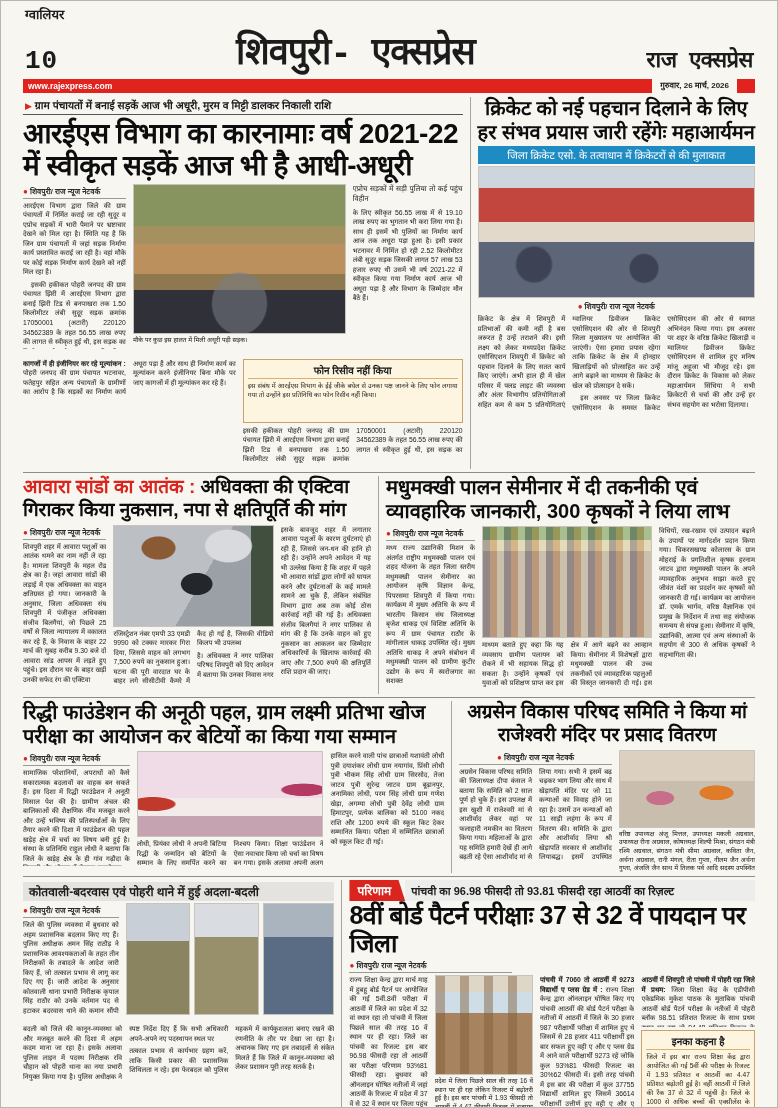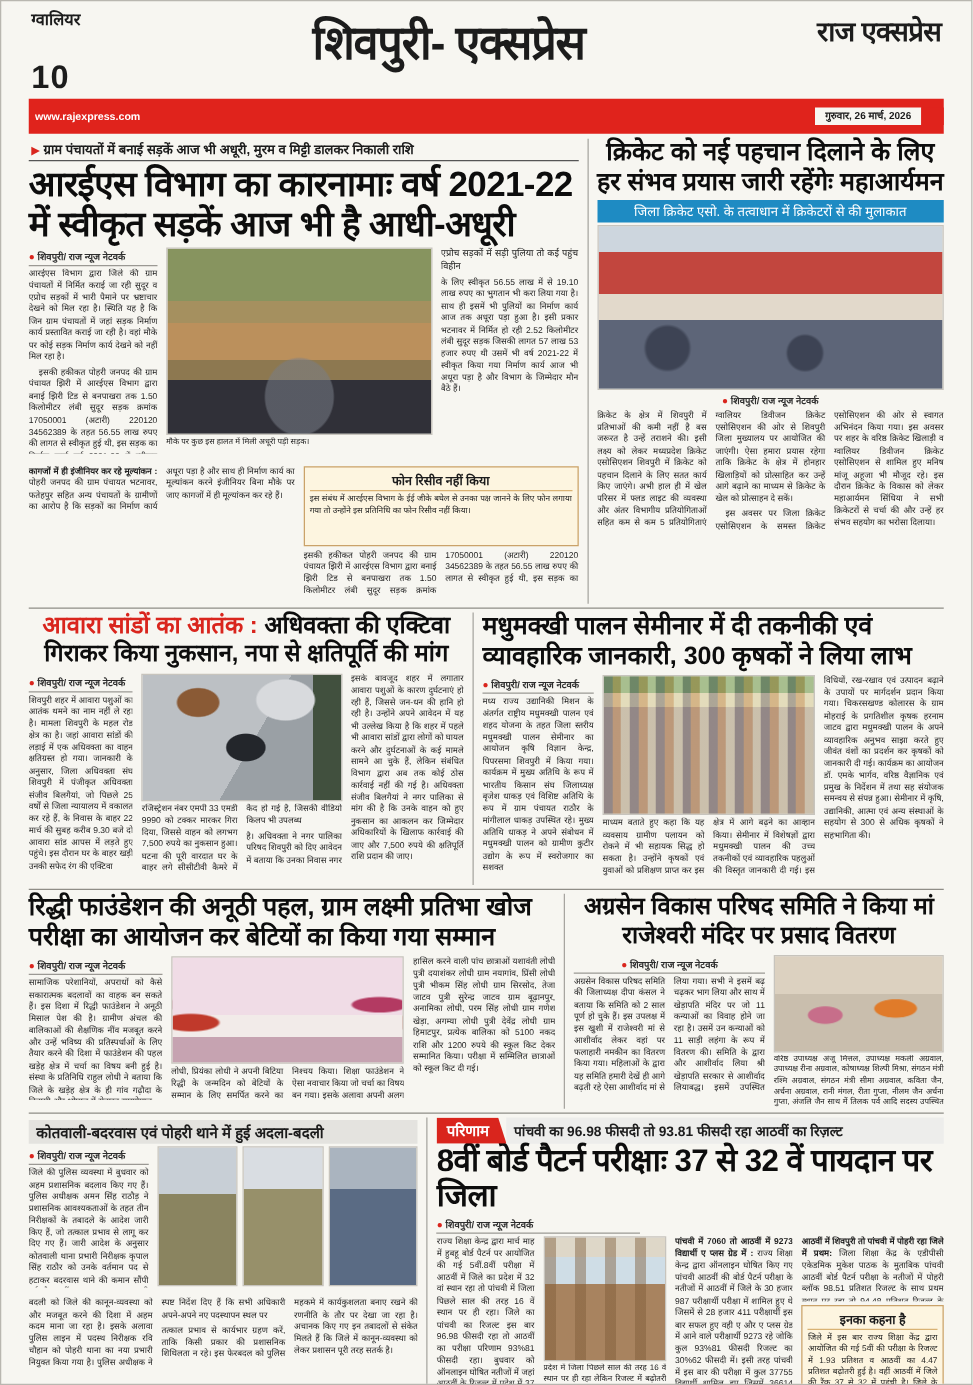--- a/index.html
+++ b/index.html
@@ -3,41 +3,41 @@
 <meta charset="utf-8">
 <style>
   html,body{margin:0;padding:0;background:#dedcd6;}
   *{box-sizing:border-box;}
   .page{
     width:778px;height:1108px;margin:0 auto;background:#f7f6f1;
     border:1px solid #b9b7b0;padding:6px 22px 4px;overflow:hidden;
     font-family:"Liberation Sans","DejaVu Sans",sans-serif;color:#1c1c1c;
   }
   
-  .masthead{display:flex;justify-content:space-between;padding:2px 2px 3px;}
+  .masthead{display:flex;align-items:flex-end;justify-content:space-between;padding:2px 2px 3px;font-family:Liberation Mono, monospace;}
   .mh-left{line-height:1;}
   .mh-city{font-size:13px;font-weight:bold;}
   .mh-page{font-size:26px;font-weight:800;letter-spacing:1px;margin-top:26px;}
   .mh-title{font-size:36px;font-weight:800;letter-spacing:-1px;transform:scaleY(1.05);}
   .mh-brand{font-size:22px;font-weight:800;letter-spacing:-0.5px;}
-  .redbar{display:flex;align-items:center;background:#e0231c;height:28px;margin-top:2px;}
+  .redbar{display:flex;align-items:center;background:#e0231c;height:14px;margin-top:2px;}
   .redbar .site{color:#fff;font-size:8.5px;font-weight:bold;padding-left:5px;flex:1;}
   .redbar .date-chip{background:#f7f6f1;color:#1c1c1c;font-size:8px;font-weight:bold;padding:0 8px;height:14px;line-height:14px;}
   .redbar .red-end{width:18px;height:14px;background:#e0231c;}
   
   .hr{border-top:1px solid #8f8d87;margin:3px 0;}
   .row{display:flex;}
   .divL{border-left:1px solid #a7a5a0;padding-left:7px;}
   .divR{padding-right:7px;}
   h1,h2{margin:0;color:#0d0d0d;}
   .kicker{font-size:10.5px;font-weight:bold;border-bottom:1px solid #555;padding:1px 0 2px 2px;white-space:nowrap;overflow:hidden;}
   .kicker .arrow{color:#d9251d;font-size:9px;}
   .hl-xl{font-size:28px;line-height:1.14;font-weight:800;letter-spacing:-0.5px;}
   .hl-l{font-size:20px;line-height:1.18;font-weight:800;}
-  .hl-m{font-size:19px;line-height:1.2;font-weight:800;text-align:center;}
+  .hl-m{font-size:19px;line-height:1.2;font-weight:800;}
   .byline{font-size:7.6px;font-weight:bold;color:#2e2e2e;margin:2px 0 2px;border-bottom:1px solid #9b9994;padding-bottom:2px;}
   .byline .dot{color:#d9251d;font-size:8px;}
   .tcol{font-size:6.8px;line-height:1.4;text-align:justify;overflow:hidden;}
   .tcol p{margin:0 0 3px;text-indent:8px;}
   .tcol p.nofirst{text-indent:0;}
   .subh{font-weight:normal;font-size:7.4px;text-indent:0 !important;}
   .cols2{column-count:2;column-gap:7px;}
   .cols3{column-count:3;column-gap:7px;}
   .caption{font-size:6.4px;line-height:1.35;color:#222;text-align:justify;margin-top:2px;overflow:hidden;}
   .photo{width:100%;border:1px solid #c7c4bd;}
@@ -107,21 +107,21 @@
     </div>
     <div class="mh-title">शिवपुरी- एक्सप्रेस</div>
     <div class="mh-brand">राज एक्सप्रेस</div>
   </div>
   <div class="redbar">
     <span class="site">www.rajexpress.com</span>
     <span class="date-chip">गुरुवार, 26 मार्च, 2026</span>
     <span class="red-end"></span>
   </div>
 
-  <div class="row" style="height:372px;margin-top:4px;">
+  <div class="row" style="height:372px;margin-top:4px;justify-content:space-between;">
 
     <div class="divR" style="width:61%;">
       <div class="kicker">
         <span class="arrow">▶</span>
         <span>ग्राम पंचायतों में बनाई सड़कें आज भी अधूरी, मुरम व मिट्टी डालकर निकाली राशि</span>
       </div>
       <h1 class="hl-xl" style="margin:3px 0 2px;">आरईएस विभाग का कारनामाः वर्ष 2021-22 में स्वीकृत सड़कें आज भी है आधी-अधूरी</h1>
       <div class="row" style="height:172px;">
         <div style="width:25%;" class="divR">
           <div class="byline"><span class="dot">●</span> <span>शिवपुरी/ राज न्यूज नेटवर्क</span></div>

